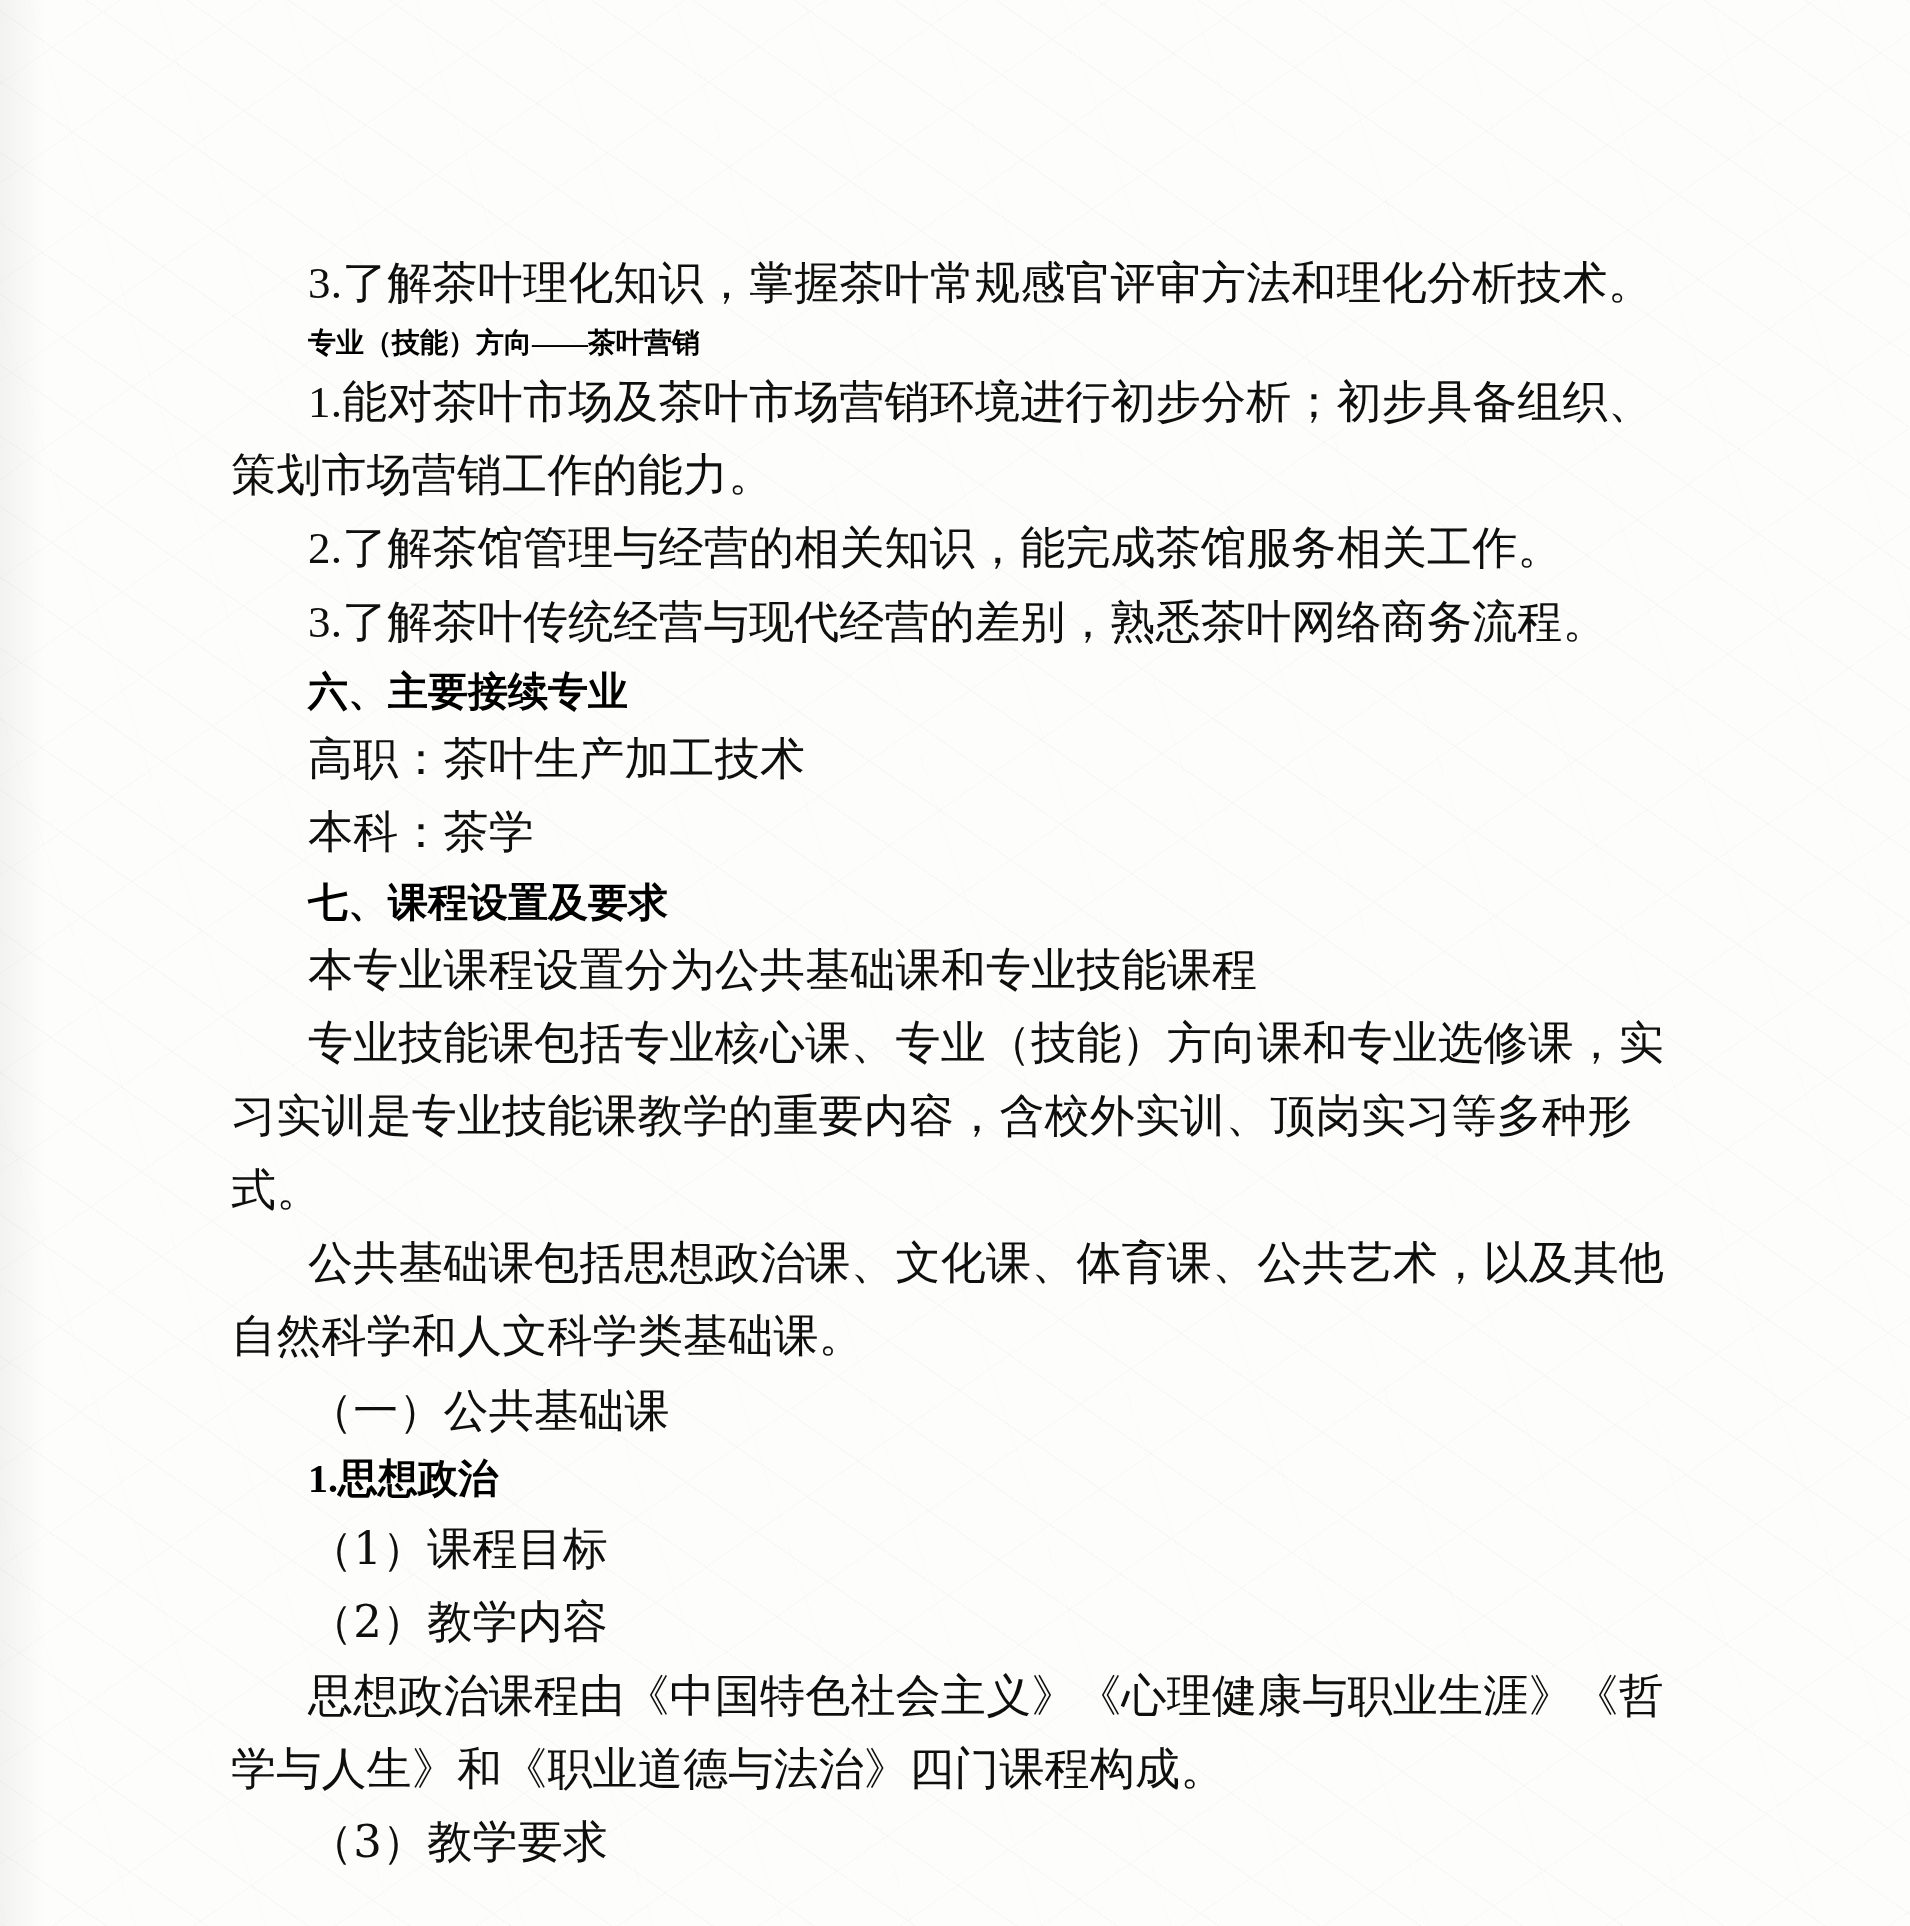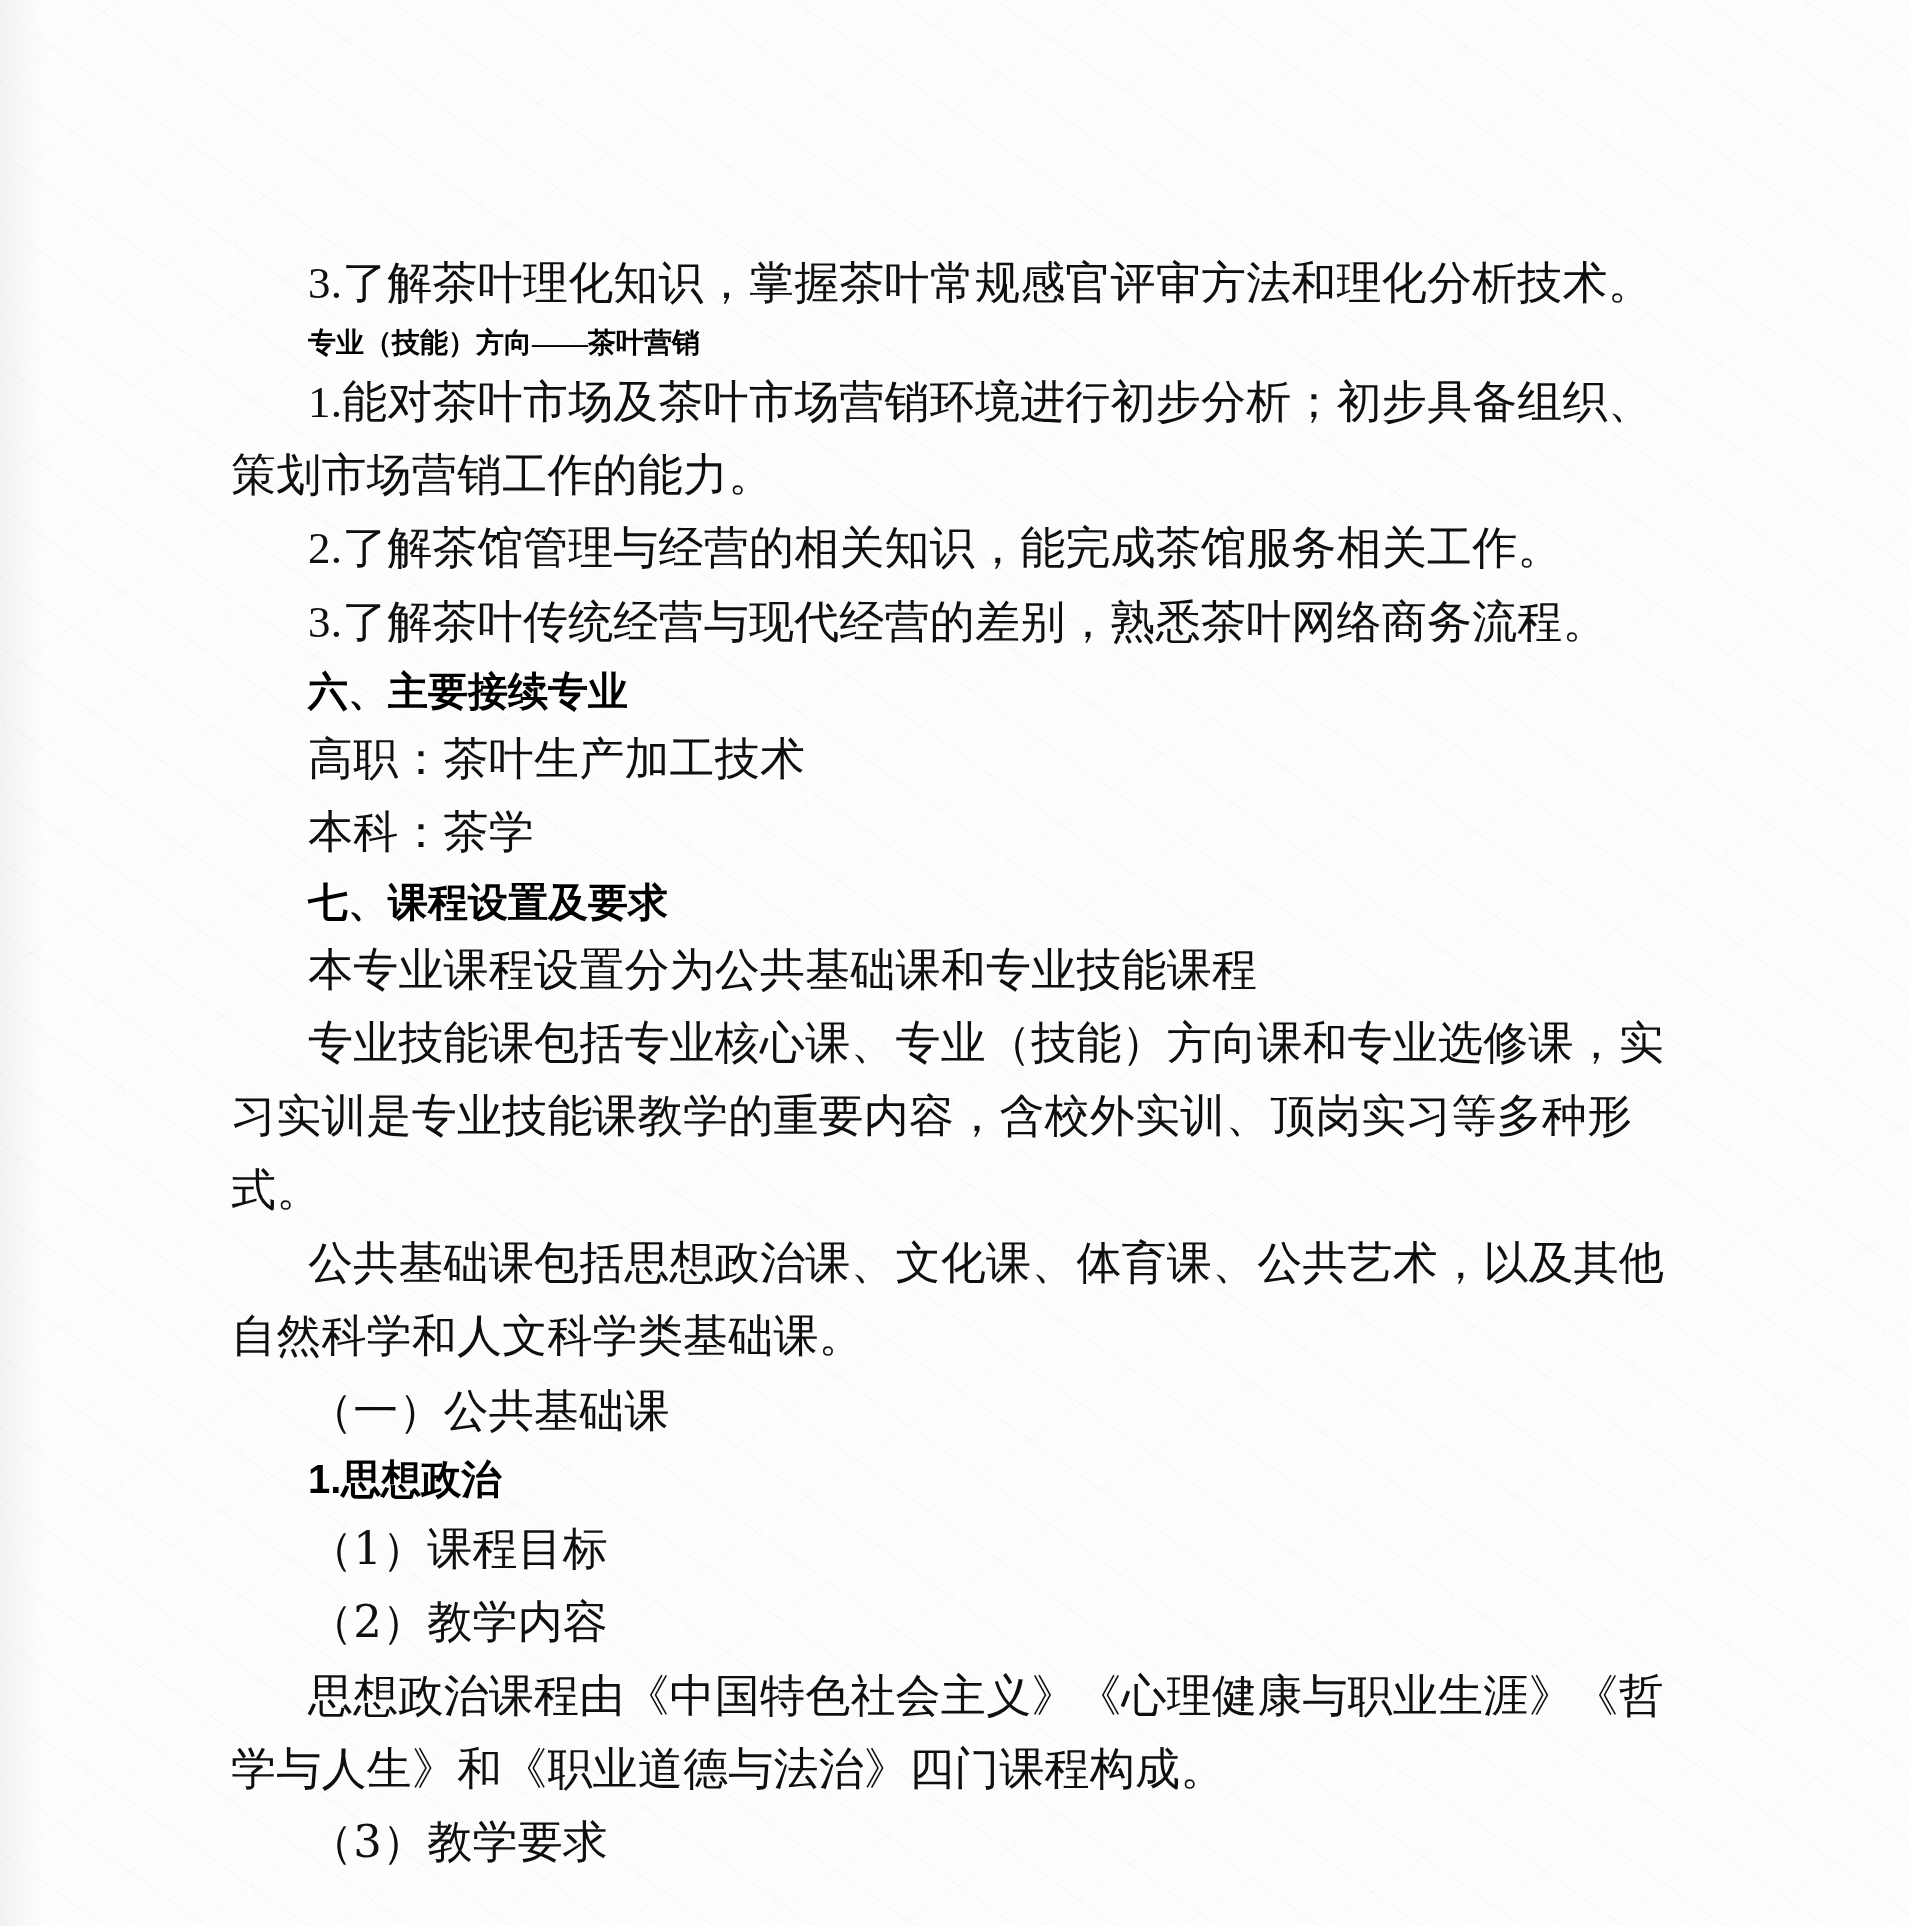--- a/index.html
+++ b/index.html
@@ -73,21 +73,21 @@
     font-weight: bold;
     text-indent: 77px;
     font-family: "Liberation Serif", "DejaVu Serif", serif;
   }
   .subheading-bold-sans {
     font-size: 40px;
     line-height: 1.62;
     color: #000;
     font-weight: bold;
     text-indent: 77px;
-    font-family: Liberation Sans, sans-serif;
+    font-family: Liberation Serif, serif;
   }
 </style>
 </head>
 <body>
 
 <div class="page">
   <div class="content">
 
     <p class="para">3.了解茶叶理化知识，掌握茶叶常规感官评审方法和理化分析技术。</p>
 

